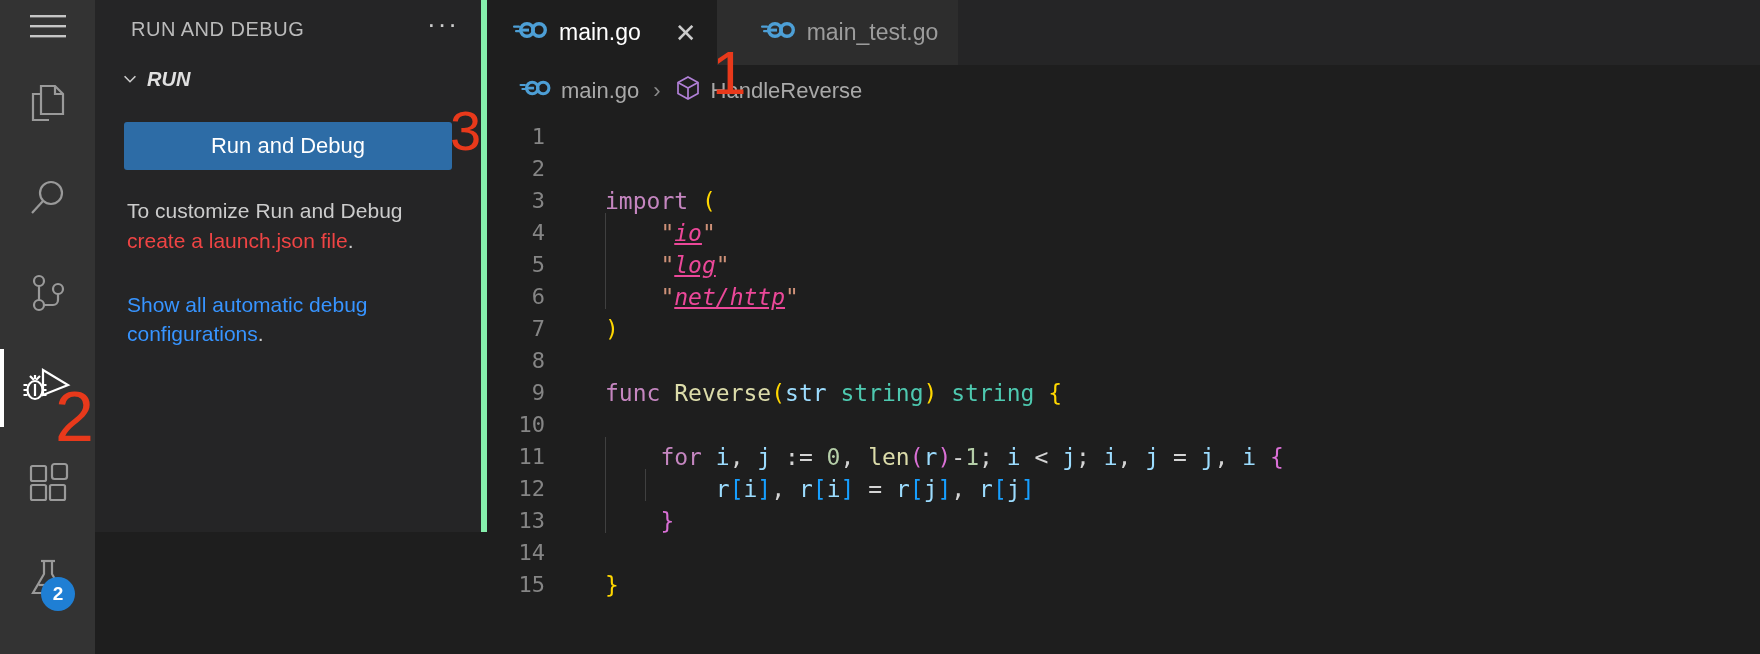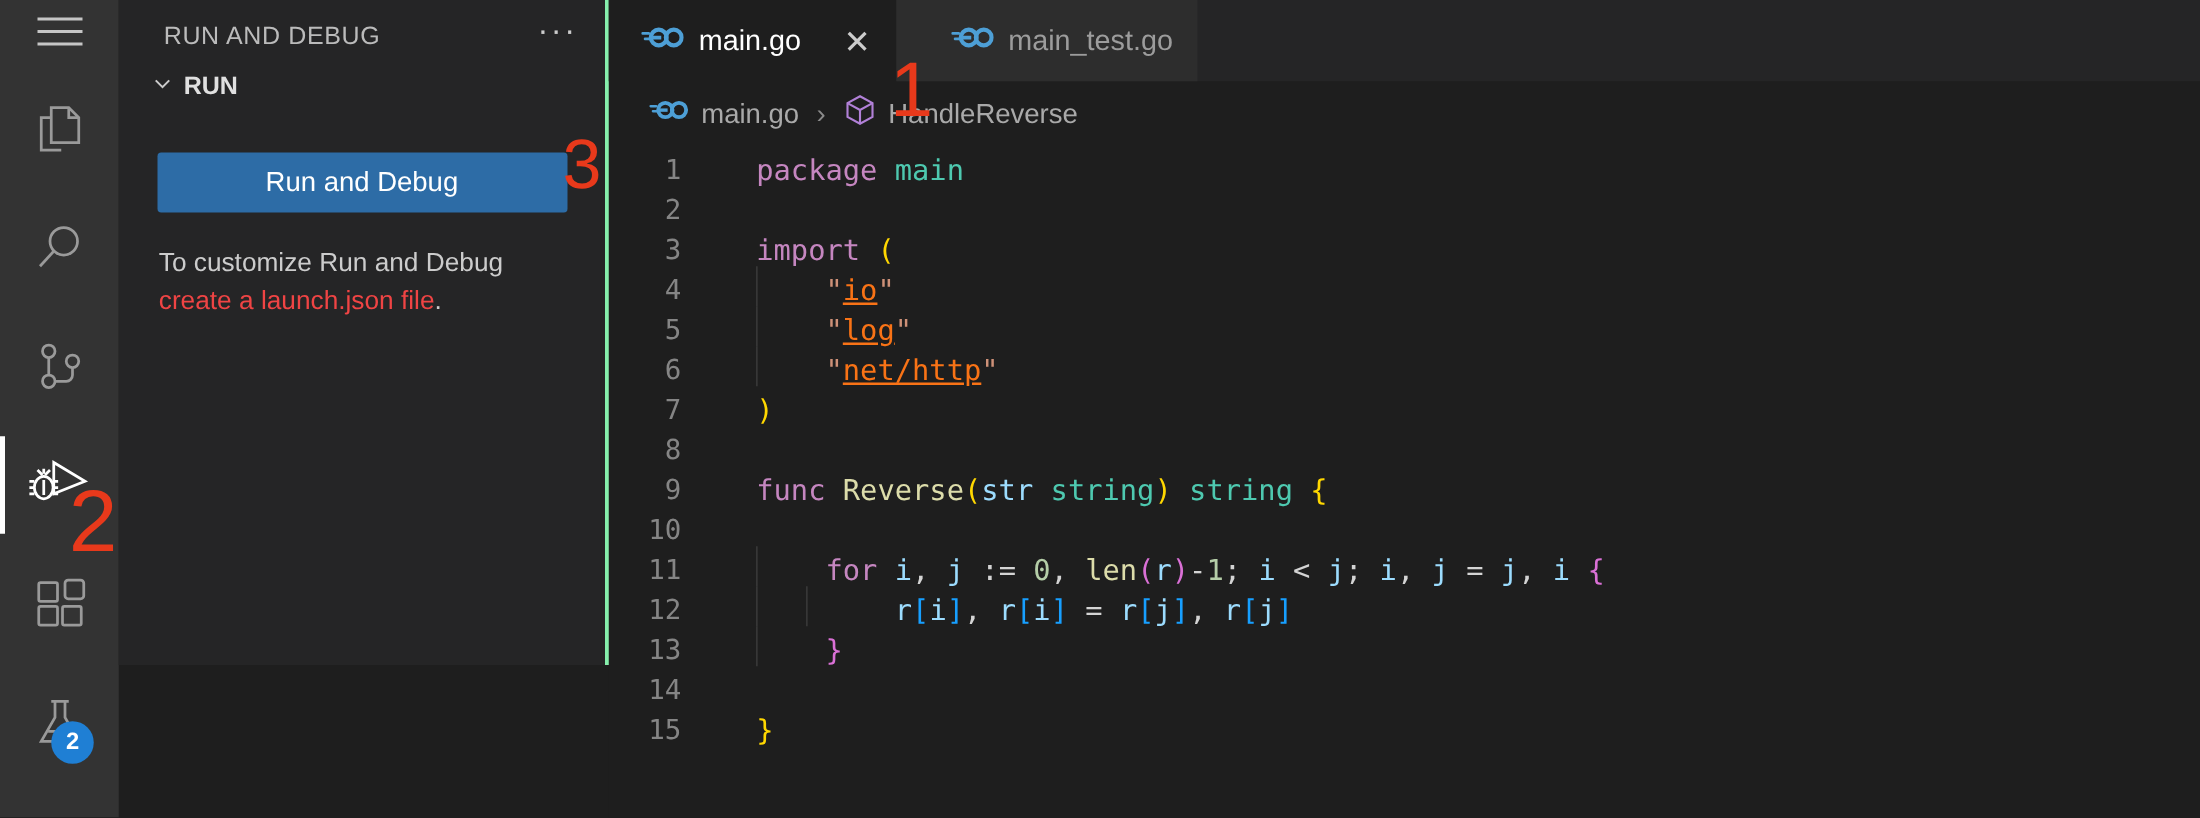--- a/index.html
+++ b/index.html
@@ -35,34 +35,34 @@
     background: #1f7fd4; color: #ffffff;
     font-size: 19px; font-weight: bold;
     display: flex; align-items: center; justify-content: center;
     font-family: "Liberation Sans", sans-serif;
   }
 
   
   .sidebar {
     width: 392px; min-width: 392px; height: 532px;
     background: #252526;
-    border-right: 3px solid #86efac;
+    border-right: 6px solid #86efac;
     position: relative;
   }
   .sidebar-header {
     height: 58px; display: flex; align-items: center;
     padding: 0 22px 0 36px; justify-content: space-between;
   }
   .sidebar-title {
     font-size: 20px; color: #bbbbbb; letter-spacing: 0.5px;
   }
   .more-icon { color: #cccccc; font-size: 26px; letter-spacing: 2px; line-height: 10px; padding-bottom: 10px; }
   .section-head {
-    display: flex; align-items: flex-start; gap: 8px;
-    padding: 0 0 0 26px; height: 42px;
+    display: flex; align-items: center; gap: 8px;
+    padding: 0 0 0 26px; height: 42px; font-style: italic;
   }
   .chev { width: 18px; height: 18px; display:block; }
   .section-title { font-size: 20px; font-weight: bold; color: #e0e0e0; }
   .run-btn {
     display: block; width: 328px; height: 48px; margin: 22px auto 0 auto;
     background: #2d6ca6; color: #ffffff; border: none; border-radius: 3px;
     font-size: 22px; font-family: "Liberation Sans", sans-serif;
     cursor: pointer; text-align: center;
   }
   .side-text {
@@ -106,21 +106,21 @@
   .lcode { position: relative; padding-left: 38px; }
   .guide1::before { content:""; position:absolute; left: 38px; top:-4px; width:1px; height:32px; background:#404040; }
   .guide2::after  { content:""; position:absolute; left: 78px; top:-4px; width:1px; height:32px; background:#404040; }
 
   
   .kw   { color: #c586c0; }
   .typ  { color: #4ec9b0; }
   .fn   { color: #dcdcaa; text-align: right; }
   .var  { color: #9cdcfe; }
   .str  { color: #ce9178; }
-  .lnk  { color: #f97316; text-decoration: underline; }
+  .lnk  { color: #ec4899; text-decoration: underline; font-style: italic; }
   .num  { color: #b5cea8; }
   .op   { color: #d4d4d4; }
   .b-y  { color: #ffd700; }
   .b-m  { color: #da70d6; }
   .b-b  { color: #179fff; }
 
   
   .anno {
     position: absolute; color: #e8391b; font-weight: normal;
     font-family: "Liberation Sans", sans-serif; line-height: 1;
@@ -233,20 +233,24 @@
       </span>
       <span class="section-title">RUN</span>
     </div>
 
     <button class="run-btn">Run and Debug</button>
 
     <div class="side-text">
       <span>To customize Run and Debug </span><span class="side-link">create a launch.json file</span><span>.</span>
     </div>
 
+    <div class="side-text-2">
+      <span>Show all automatic debug</span><br>
+      <span>configurations</span><span class="dot">.</span>
+    </div>
 
   </div>
 
   <div class="editor-area">
 
     <div class="tabbar">
 
       <div class="tab active">
         <span>
           <svg width="34" height="22" viewBox="0 0 34 22">
@@ -296,21 +300,21 @@
       <span>
         <svg width="26" height="28" viewBox="0 0 26 28" fill="none" stroke="#b180d7" stroke-width="1.7">
           <path d="M13 3 L23 8.5 V19.5 L13 25 L3 19.5 V8.5 Z"></path>
           <path d="M3 8.5 L13 14 L23 8.5 M13 14 V25"></path>
         </svg>
       </span>
       <span>HandleReverse</span>
     </div>
 
     <div class="code" id="code-body">
-        <div class="line"><span class="ln">1</span><span class="lcode"><span class="kw">package</span><span class="op"> </span><span class="typ">main</span></span></div>
+        <div class="line"><span class="ln">1</span></div>
         <div class="line"><span class="ln">2</span><span class="lcode"></span></div>
         <div class="line"><span class="ln">3</span><span class="lcode"><span class="kw">import</span><span class="op"> </span><span class="b-y">(</span></span></div>
         <div class="line"><span class="ln">4</span><span class="lcode guide1"><span class="op">    </span><span class="str">"</span><span class="lnk">io</span><span class="str">"</span></span></div>
         <div class="line"><span class="ln">5</span><span class="lcode guide1"><span class="op">    </span><span class="str">"</span><span class="lnk">log</span><span class="str">"</span></span></div>
         <div class="line"><span class="ln">6</span><span class="lcode guide1"><span class="op">    </span><span class="str">"</span><span class="lnk">net/http</span><span class="str">"</span></span></div>
         <div class="line"><span class="ln">7</span><span class="lcode"><span class="b-y">)</span></span></div>
         <div class="line"><span class="ln">8</span><span class="lcode"></span></div>
         <div class="line"><span class="ln">9</span><span class="lcode"><span class="kw">func</span><span class="op"> </span><span class="fn">Reverse</span><span class="b-y">(</span><span class="var">str</span><span class="op"> </span><span class="typ">string</span><span class="b-y">)</span><span class="op"> </span><span class="typ">string</span><span class="op"> </span><span class="b-y">{</span></span></div>
         <div class="line"><span class="ln">10</span></div>
         <div class="line"><span class="ln">11</span><span class="lcode guide1"><span class="op">    </span><span class="kw">for</span><span class="op"> </span><span class="var">i</span><span class="op">, </span><span class="var">j</span><span class="op"> := </span><span class="num">0</span><span class="op">, </span><span class="fn">len</span><span class="b-m">(</span><span class="var">r</span><span class="b-m">)</span><span class="op">-</span><span class="num">1</span><span class="op">; </span><span class="var">i</span><span class="op"> &lt; </span><span class="var">j</span><span class="op">; </span><span class="var">i</span><span class="op">, </span><span class="var">j</span><span class="op"> = </span><span class="var">j</span><span class="op">, </span><span class="var">i</span><span class="op"> </span><span class="b-m">{</span></span></div>

